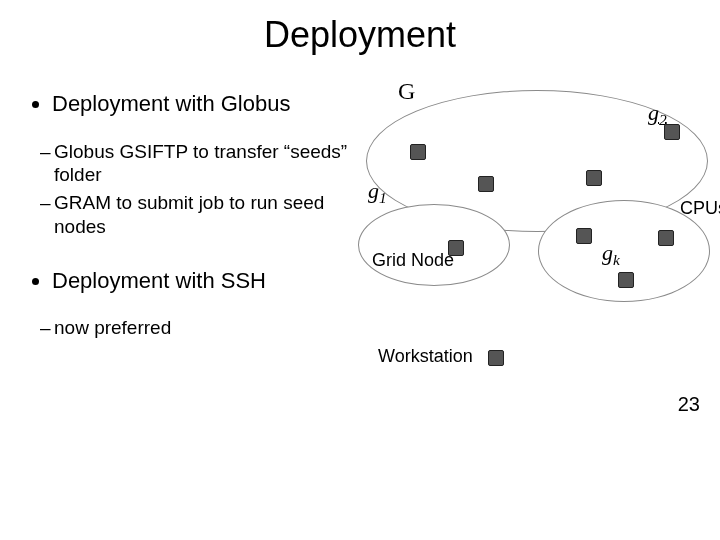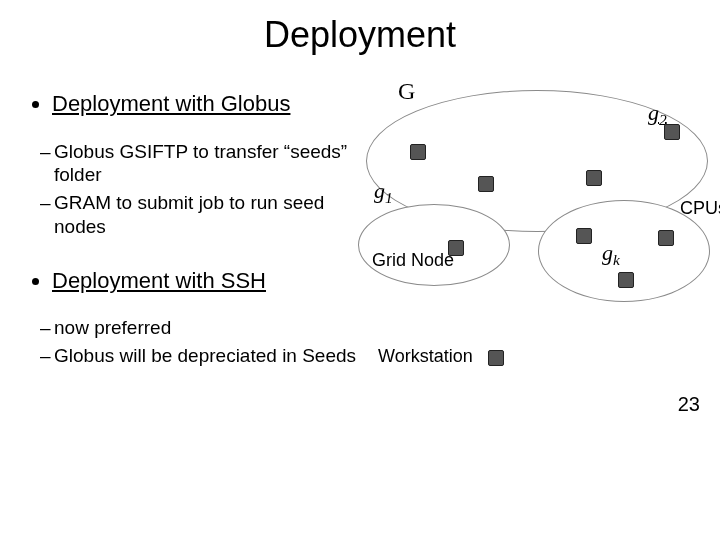--- a/index.html
+++ b/index.html
@@ -35,21 +35,20 @@
     font-size: 22px;
     line-height: 1.25;
   }
   ul.lvl1 {
     list-style: disc;
     margin: 0 0 22px 0;
     padding-left: 22px;
   }
   ul.lvl1 > li {
     margin-bottom: 0;
-    text-decoration: underline;
   }
   ul.lvl2 {
     list-style: none;
     margin: 12px 0 28px 0;
     padding-left: 10px;
     font-size: 19px;
   }
   ul.lvl2 > li {
     position: relative;
     padding-left: 14px;
@@ -134,21 +133,20 @@
     </ul>
     <ul class="lvl2">
       <li>Globus GSIFTP to transfer “seeds” folder</li>
       <li>GRAM to submit job to run seed nodes</li>
     </ul>
     <ul class="lvl1">
       <li>Deployment with SSH</li>
     </ul>
     <ul class="lvl2">
       <li>now preferred</li>
-      <li>Globus will be depreciated in Seeds</li>
     </ul>
   </div>
 
   <div class="diagram">
 
     <div class="cloud big"></div>
 
     <div class="cloud gn"></div>
 
     <div class="cloud cpus"></div>
@@ -163,21 +161,21 @@
     <div class="seed" style="left:218px; top:158px;"></div>
     <div class="seed" style="left:300px; top:160px;"></div>
     <div class="seed" style="left:260px; top:202px;"></div>
 
     <div class="seed" style="left:130px; top:280px;"></div>
 
     <div class="label" style="left:40px; top:8px; font-size:24px;">
       <span>G</span>
     </div>
 
-    <div class="label italic" style="left:16px; top:108px; font-size:22px;">
+    <div class="label italic" style="left:10px; top:108px; font-size:22px;">
       <span>g</span><span class="sub">1</span>
     </div>
 
     <div class="label italic" style="left:290px; top:30px; font-size:22px;text-decoration:underline;">
       <span>g</span><span class="sub">2</span>
     </div>
 
     <div class="label italic" style="left:244px; top:170px; font-size:22px;">
       <span>g</span><span class="sub">k</span>
     </div>

